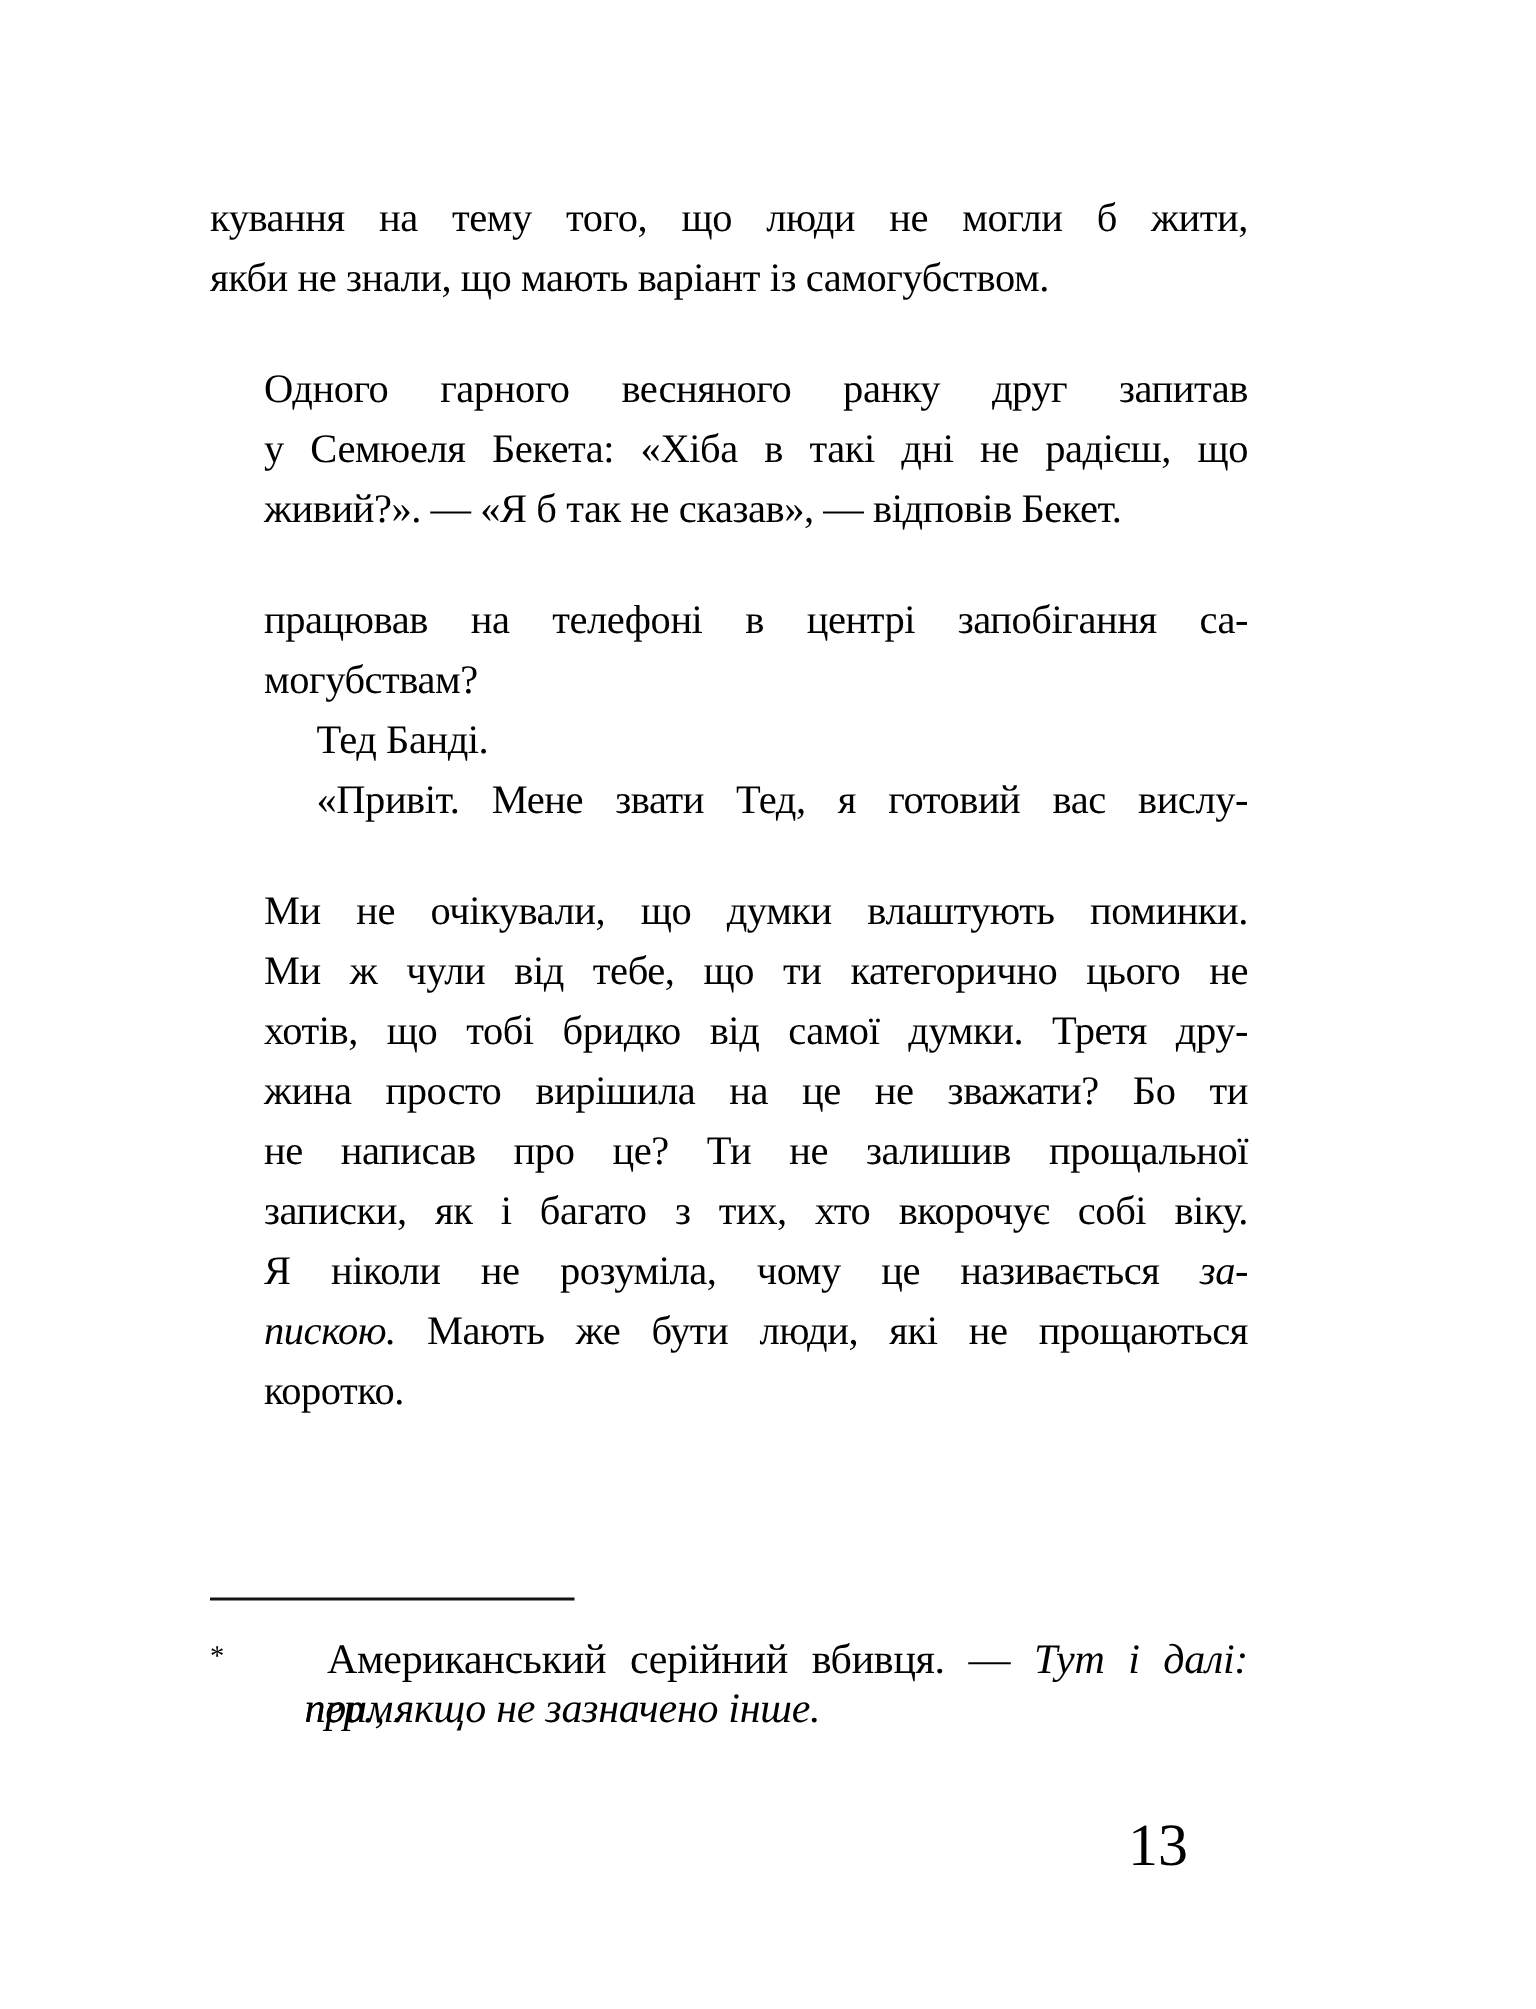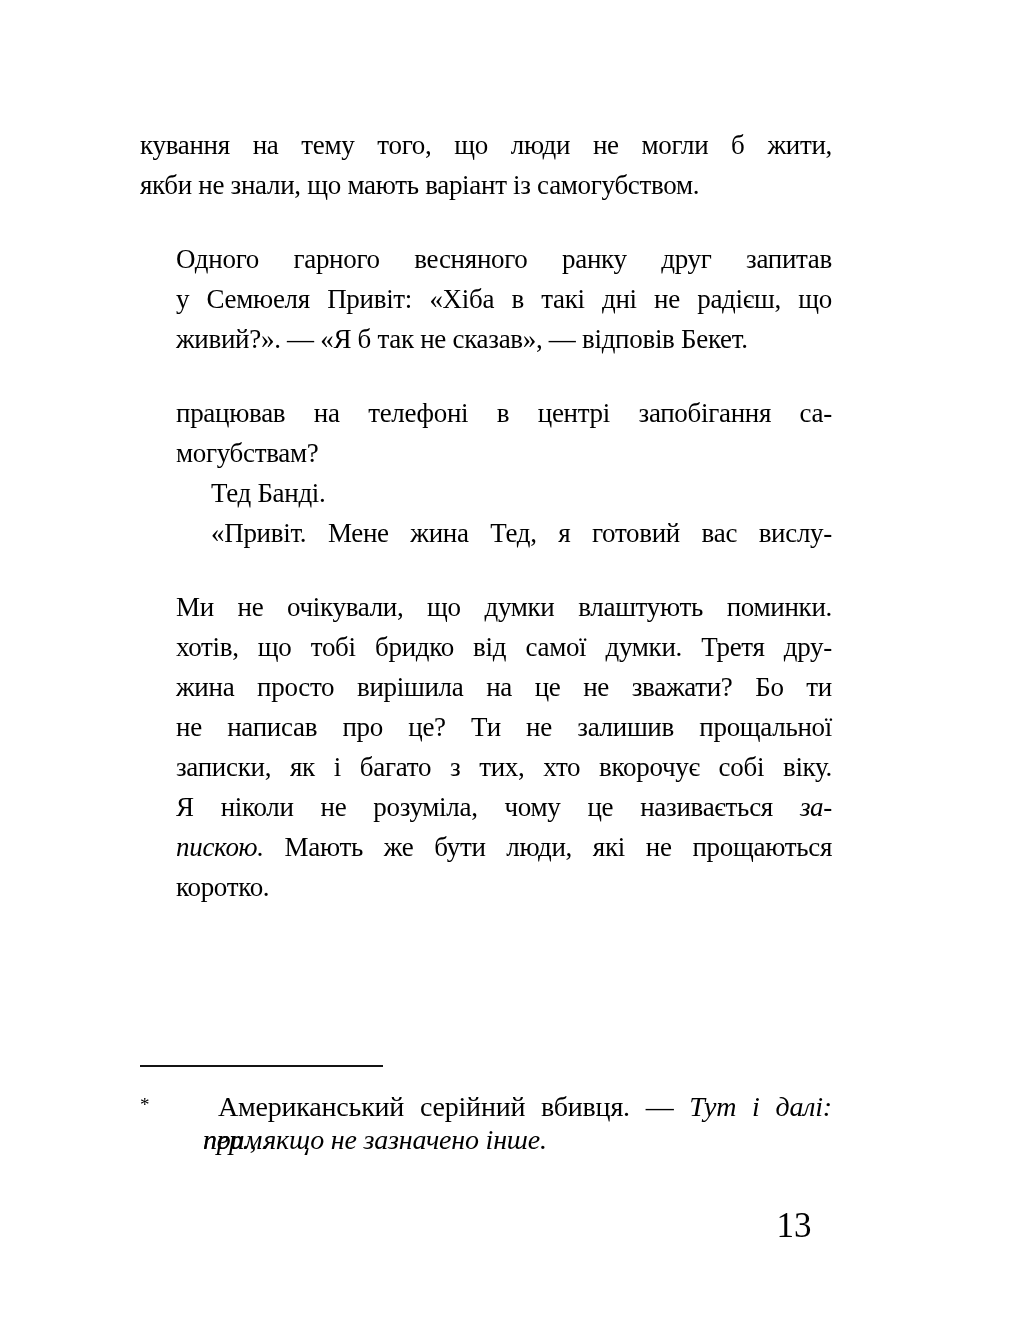--- a/index.html
+++ b/index.html
@@ -64,49 +64,50 @@
     letter-spacing: -0.2px;
     margin-left: 28px;
   }
   .fn-line.justify {
     text-align: justify;
     text-align-last: justify;
   }
   .fn-line.fn-first { text-indent: 15px; }
   .page-number {
     position: absolute;
-    left: 759px;
+    left: 737px;
     top: 1206px;
     width: 70px;
     text-align: center;
-    font-size: 35px;
+    font-size: 40px;
   }
 </style>
 </head>
 <body>
 
 <div class="page">
   <div class="text-block" id="text-block">
       <div class="paragraph">
         <div class="line justify"><span>кування на тему того, що люди не могли б жити,</span></div>
         <div class="line"><span>якби не знали, що мають варіант із самогубством.</span></div>
       </div>
       <div class="paragraph">
         <div class="line justify"><span>Одного гарного весняного ранку друг запитав</span></div>
-        <div class="line justify"><span>у Семюеля Привіт: «Хіба в такі дні не радієш, що</span></div>
+        <div class="line justify"><span>у Семюеля Бекета: «Хіба в такі дні не радієш, що</span></div>
         <div class="line"><span>живий?». — «Я б так не сказав», — відповів Бекет.</span></div>
       </div>
       <div class="paragraph">
         <div class="line justify"><span>працював на телефоні в центрі запобігання са-</span></div>
         <div class="line"><span>могубствам?</span></div>
         <div class="line indent"><span>Тед Банді.</span></div>
-        <div class="line justify indent"><span>«Привіт. Мене жина Тед, я готовий вас вислу-</span></div>
+        <div class="line justify indent"><span>«Привіт. Мене звати Тед, я готовий вас вислу-</span></div>
       </div>
       <div class="paragraph">
         <div class="line justify"><span>Ми не очікували, що думки влаштують поминки.</span></div>
+        <div class="line justify"><span>Ми ж чули від тебе, що ти категорично цього не</span></div>
         <div class="line justify"><span>хотів, що тобі бридко від самої думки. Третя дру-</span></div>
         <div class="line justify"><span>жина просто вирішила на це не зважати? Бо ти</span></div>
         <div class="line justify"><span>не написав про це? Ти не залишив прощальної</span></div>
         <div class="line justify"><span>записки, як і багато з тих, хто вкорочує собі віку.</span></div>
         <div class="line justify"><span>Я ніколи не розуміла, чому це називається </span><i>за-</i></div>
         <div class="line justify"><i>пискою.</i><span> Мають же бути люди, які не прощаються</span></div>
         <div class="line"><span>коротко.</span></div>
       </div>
     </div>
   <div class="fn-rule"></div>

